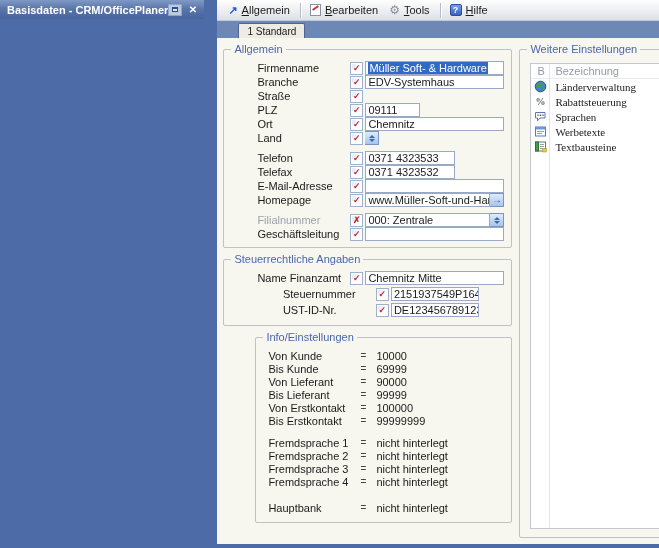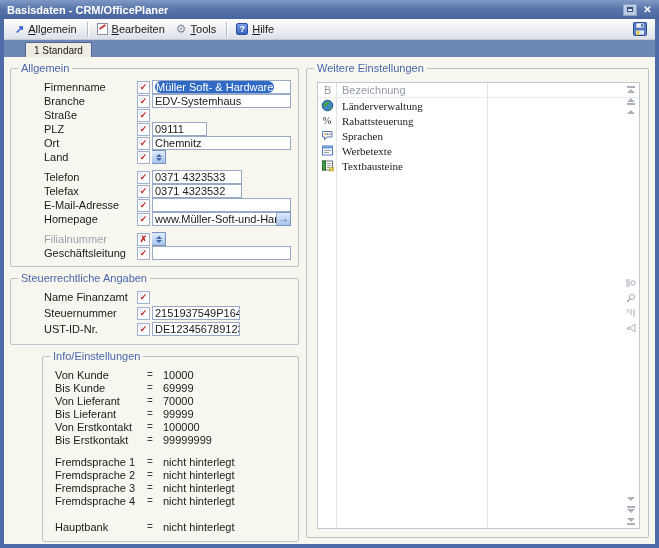--- a/index.html
+++ b/index.html
@@ -1,19 +1,19 @@
 <!DOCTYPE html>
 <html><head>
 <meta charset="utf-8">
 <style>
   * { box-sizing: border-box; margin: 0; padding: 0; }
   html,body { width:659px; height:548px; overflow:hidden; }
   body { font-family:"Liberation Sans", sans-serif; font-size:11px; color:#1a1a1a; background:#fff; }
 
-  .window { width:659px; height:548px; display:flex; flex-direction:column; background:#4d6ba7; }
+  .window { width:659px; height:548px; display:flex; background:#4d6ba7;gap:9px; }
 
   
   .titlebar { height:19px; flex:none; display:flex; align-items:center; padding:0 5px 0 7px;
               background:linear-gradient(180deg,#8099c6 0%,#5a76ab 45%,#47649e 100%); }
   .titlebar-title { flex:1; color:#fff; font-weight:bold; font-size:11px; white-space:nowrap; }
   .tb-restore { width:14px; height:12px; background:#bccadf; border:1px solid #8fa3c4;
                 display:flex; align-items:center; justify-content:center; margin-right:4px; cursor:default; }
   .tb-restore .sq { width:6px; height:5px; border:1px solid #2e4c86; border-top-width:2px; background:#dde6f2; }
   .tb-close { width:13px; height:13px; color:#fff; font-weight:bold; font-size:10px; line-height:13px; text-align:center; }
 
@@ -49,31 +49,31 @@
   .groupbox { position:relative; border:1px solid #bdc2cb; border-radius:2px; padding:11px 7px 4px 12px; }
   .gb-title { position:absolute; top:-7px; left:7px; background:#f7f6ef; padding:0 3px; color:#4a67ad;
               font-size:11px; line-height:13px; white-space:nowrap; }
   .g-allgemein { height:199px; margin-top:5px; }
   .g-steuer   { height:67px;  margin-top:11px; }
   .g-info     { height:186px; margin-top:11px;margin-left:32px; }
   .g-weitere  { flex:1; margin-top:5px; margin-bottom:6px; padding:13px 8px 8px 10px; display:flex; }
 
   
   .frow { display:flex; align-items:center; height:14px; flex:none;padding-left:21px; }
-  .g-steuer .frow { margin-bottom:2px; }
+  .g-steuer .frow { margin-bottom:2px;justify-content:center; }
   .gap6 { height:6px; flex:none; }
   .flabel { width:93px; flex:none; font-size:11px; white-space:nowrap; }
   .flabel.disabled { color:#9aa2ad; }
   .ficon { width:13px; height:13px; flex:none; border:1px solid #9fb0cc; background:#fff; margin-right:2px;
            display:flex; align-items:center; justify-content:center; position:relative; }
   .ficon::before { content:""; position:absolute; left:1px; top:1px; width:4px; height:5px; background:#e8ecf4; }
   .ficon .glyph { position:relative; font-size:9px; font-weight:bold; color:#c32222; line-height:9px; }
   .tinput { height:14px; border:1px solid #98aac6; background:#fff; padding:0 2px; font-size:11px;
             display:flex; align-items:center; overflow:hidden; white-space:pre; }
-  .sel { background:#316ac5; color:#fff; padding:0 1px;border-radius:6px; }
+  .sel { background:#316ac5; color:#fff; padding:0 1px; }
   .w-full { width:153px; } .w-plz { width:55px; } .w-tel { width:90px; } .w-home { width:125px; } .w-num { width:88px; }
   .spinner { width:14px; height:14px; flex:none; border:1px solid #7a96c0; border-left:none;
              background:linear-gradient(180deg,#dfeafc,#a9c4ec); display:flex; flex-direction:column;
              align-items:center; justify-content:center; gap:1px; }
   .tri-up { width:0; height:0; border-left:3px solid transparent; border-right:3px solid transparent;
             border-bottom:3px solid #3f68a8; }
   .tri-dn { width:0; height:0; border-left:3px solid transparent; border-right:3px solid transparent;
             border-top:3px solid #3f68a8; }
   .gobtn { width:14px; height:14px; flex:none; border:1px solid #7a96c0; border-left:none;
            background:linear-gradient(180deg,#dfeafc,#a9c4ec); color:#2a55b0; font-size:10px; font-weight:bold;
@@ -246,20 +246,21 @@
             <div class="gobtn">→</div>
           </div>
 
           <div class="gap6"></div>
 
           <div class="frow">
             <span class="flabel disabled">Filialnummer</span>
             <span class="ficon">
                 <span class="glyph">✗</span>
               </span>
+            <div class="tinput w-full">000: Zentrale</div>
             <div class="spinner">
               <span class="tri-up"></span>
               <span class="tri-dn"></span>
             </div>
           </div>
           <div class="frow">
             <span class="flabel">Geschäftsleitung</span>
             <span class="ficon">
                 <span class="glyph">✓</span>
               </span>
@@ -267,20 +268,21 @@
           </div>
         </div>
 
         <div class="groupbox g-steuer">
           <span class="gb-title">Steuerrechtliche Angaben</span>
           <div class="frow">
             <span class="flabel">Name Finanzamt</span>
             <span class="ficon">
                 <span class="glyph">✓</span>
               </span>
+            <div class="tinput w-full">Chemnitz Mitte</div>
           </div>
           <div class="frow">
             <span class="flabel">Steuernummer</span>
             <span class="ficon">
                 <span class="glyph">✓</span>
               </span>
             <div class="tinput w-num">2151937549P1644</div>
           </div>
           <div class="frow">
             <span class="flabel">UST-ID-Nr.</span>
@@ -300,21 +302,21 @@
             <span class="ival">10000</span>
           </div>
           <div class="irow">
             <span class="ilabel">Bis Kunde</span>
             <span class="ieq">=</span>
             <span class="ival">69999</span>
           </div>
           <div class="irow">
             <span class="ilabel">Von Lieferant</span>
             <span class="ieq">=</span>
-            <span class="ival">70000</span>
+            <span class="ival">90000</span>
           </div>
           <div class="irow">
             <span class="ilabel">Bis Lieferant</span>
             <span class="ieq">=</span>
             <span class="ival">99999</span>
           </div>
           <div class="irow">
             <span class="ilabel">Von Erstkontakt</span>
             <span class="ieq">=</span>
             <span class="ival">100000</span>

